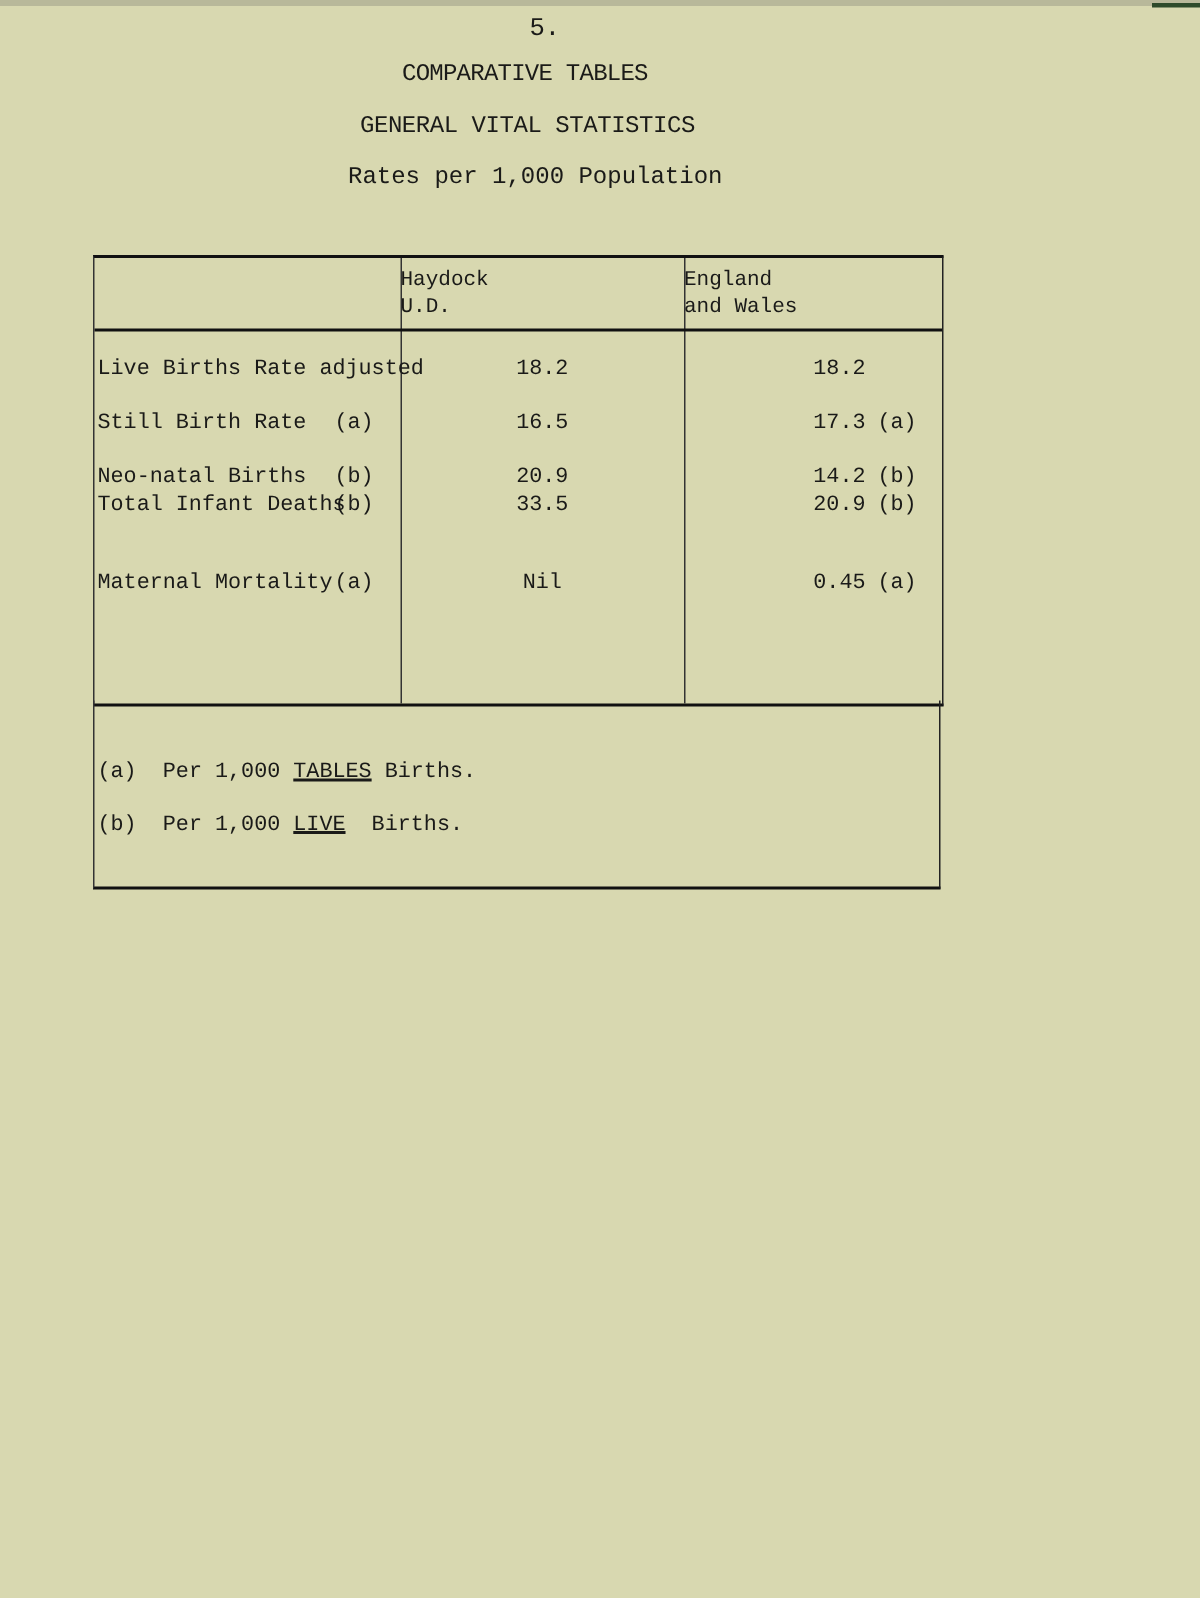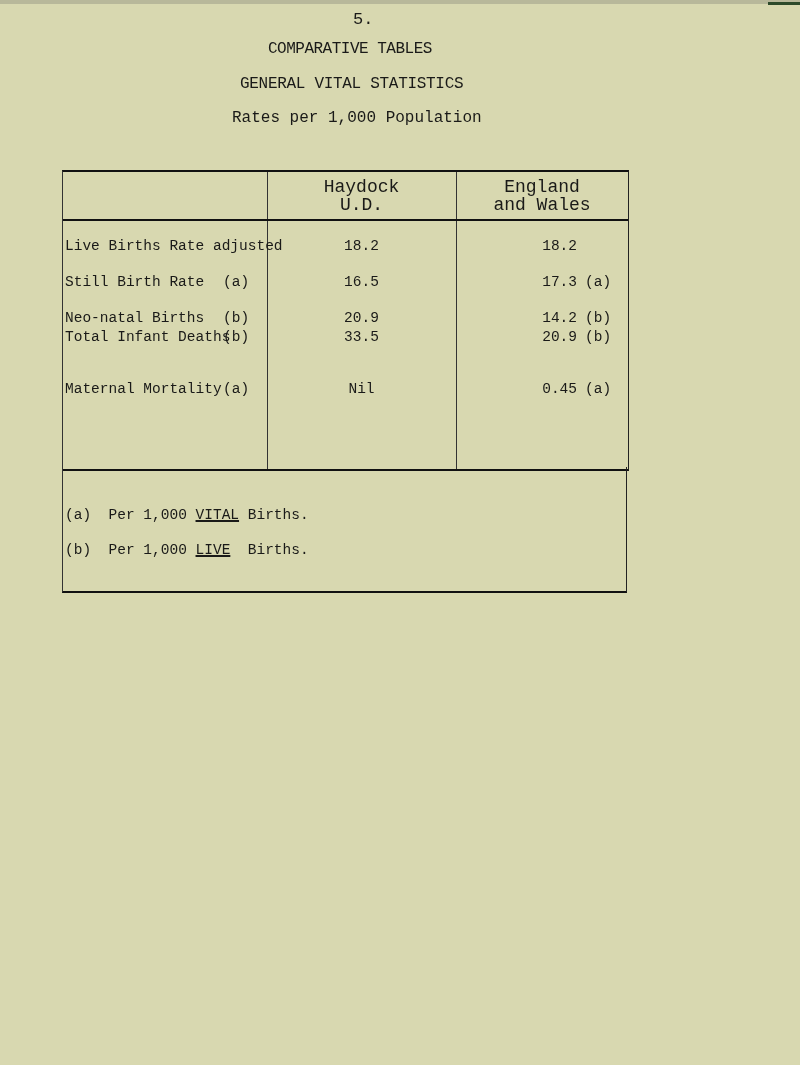--- a/index.html
+++ b/index.html
@@ -17,21 +17,21 @@
     .title1 { position: absolute; left: 268px; top: 40px; font-size: 16px; letter-spacing: -0.5px; }
     .title2 { position: absolute; left: 240px; top: 75px; font-size: 16px; letter-spacing: -0.3px; }
     .title3 { position: absolute; left: 232px; top: 109px; font-size: 16px; text-align: right; }
 
     .table { position: absolute; left: 62px; top: 170px; width: 565px; height: 297px;
       border-top: 2.5px solid #111; border-bottom: 2.5px solid #111; border-left: 1px solid #333; border-right: 1.5px solid #222; }
     .header-rule { position: absolute; left: 0; top: 47px; width: 100%; height: 0; border-top: 2.5px solid #111; }
     .vline { position: absolute; top: 0; height: 100%; border-left: 1.5px solid #333; }
     .vline.v1 { left: 204px; }
     .vline.v2 { left: 393px; }
-    .hdr { position: absolute; text-align: center; font-size: 18px; line-height: 18px; }
+    .hdr { position: absolute; text-align: left; font-size: 14px; line-height: 18px; }
     .hdr.haydock { left: 204px; width: 189px; top: 6px; }
     .hdr.england { left: 393px; width: 172px; top: 6px; }
 
     .row { position: absolute; left: 0; width: 565px; height: 34px; font-size: 14.5px; }
     .row .label { position: absolute; left: 2px; top: 0; white-space: pre; }
     .row .note { position: absolute; left: 160px; top: 0; }
     .row .hval { position: absolute; left: 204px; width: 189px; text-align: center; top: 0; }
     .row .eval { position: absolute; left: 460px; width: 54px; text-align: right; top: 0; }
     .row .enote { position: absolute; left: 522px; top: 0; }
 
@@ -96,15 +96,15 @@
   <div class="row" style="top:209px">
     <span class="label">Maternal Mortality</span>
     <span class="note">(a)</span>
     <span class="hval">Nil</span>
     <span class="eval">0.45</span>
     <span class="enote">(a)</span>
   </div>
 </div>
 
 <div class="foot">
-  <div class="foot-line" style="top:40px"><span>(a)</span>  <span>Per 1,000 </span><span class="u">VITAL</span><span> Births.</span></div>
+  <div class="foot-line" style="top:40px"><span>(a)</span>  <span>Per 1,000 </span><span class="u">TABLES</span><span> Births.</span></div>
   <div class="foot-line" style="top:75px"><span>(b)</span>  <span>Per 1,000 </span><span class="u">LIVE</span><span>  Births.</span></div>
 </div>
 
 </body></html>

